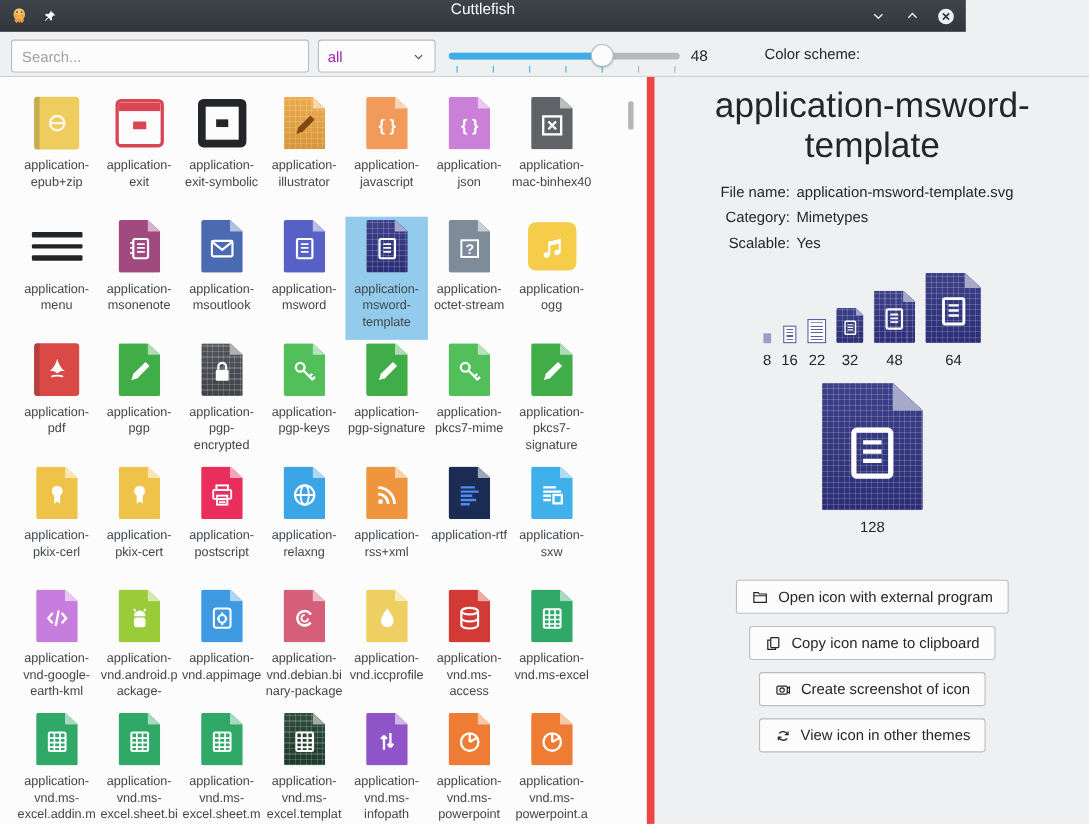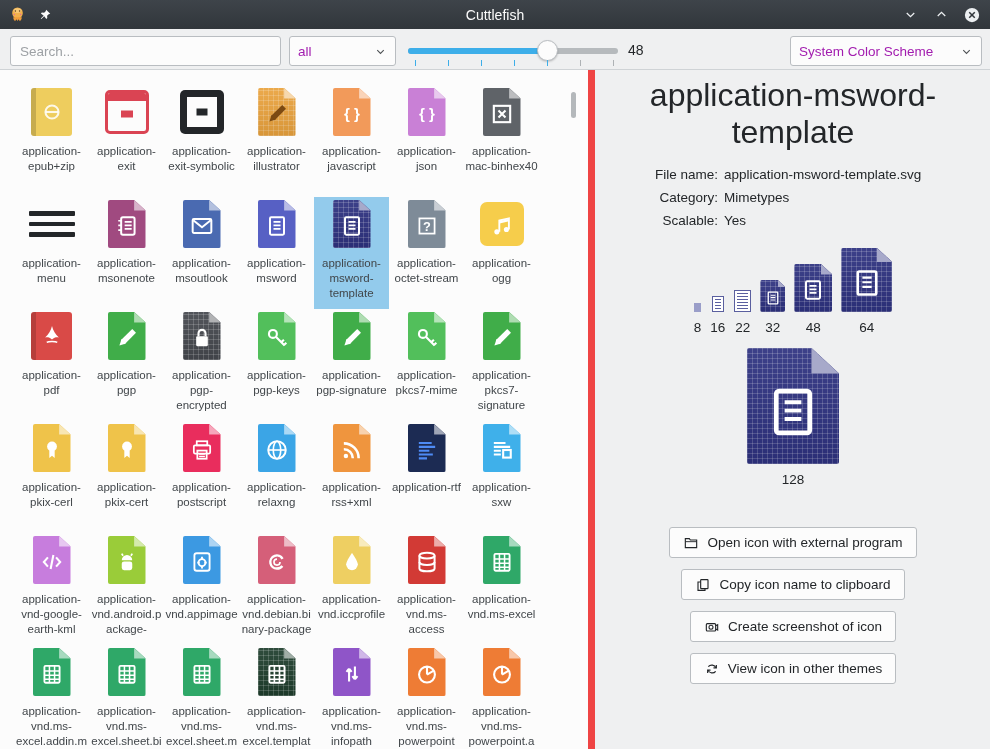--- a/index.html
+++ b/index.html
@@ -1,20 +1,20 @@
 <!DOCTYPE html>
 <html style="--accent: #3daee9; --selection: #93cbec;"><head>
 <meta charset="utf-8">
 <style>
   * { margin:0; padding:0; box-sizing:border-box; }
   html,body { width:990px; height:749px; overflow:hidden; font-family:"Liberation Sans",sans-serif; background:#eff0f1; }
 
   
-  .titlebar { position:absolute; left:0; top:0; width:990px; height:29px;
-    background:linear-gradient(#3e444a,#31363b); display:flex; align-items:center; color:#fcfcfc; }
+  .titlebar { position:absolute; left:0; top:0; width:878px; height:29px;
+    background:linear-gradient(#3e444a,#31363b); display:flex; color:#fcfcfc; }
   .tb-left { position:absolute; left:8px; top:0; height:29px; display:flex; align-items:center; gap:10px; }
   .tb-title { width:100%; text-align:center; font-size:14px; color:#fcfcfc; }
   .tb-right { position:absolute; right:9px; top:0; height:29px; display:flex; align-items:center; gap:13px; }
   .tb-btn { width:18px; height:18px; display:flex; align-items:center; justify-content:center; color:#eceff1; }
   .tb-btn svg { width:15px; height:15px; }
   .tb-close svg { width:18px; height:18px; }
 
   
   .toolbar { position:absolute; left:0; top:29px; width:990px; height:41px; background:#eff0f1; border-bottom:1px solid #cfd3d6; }
   .search { position:absolute; left:10px; top:7px; width:271px; height:30px; background:#fcfcfc;
@@ -301,26 +301,21 @@
         <span class="sl-tick active" style="left: 7px;"></span>
         <span class="sl-tick active" style="left: 40px;"></span>
         <span class="sl-tick active" style="left: 73px;"></span>
         <span class="sl-tick active" style="left: 106px;"></span>
         <span class="sl-tick active" style="left: 139px;"></span>
         <span class="sl-tick" style="left: 172px;"></span>
         <span class="sl-tick" style="left: 205px;"></span>
       </span>
   </div>
   <div class="sl-value">48</div>
-  <div class="combo combo-scheme">
-    <span>System Color Scheme</span>
-    <svg>
-        <use href="#i-chevron-down"></use>
-      </svg>
-  </div>
+  <div class="scheme-label">Color scheme:</div>
 </div>
 
 <div class="grid-area">
   <div class="grid">
       <div class="cell">
         <span class="icx book" style="--c: #eecd5e; width: 41px; height: 48px;">
           <span class="bookbody"></span>
           <svg viewBox="0 0 24 24" class="glyph" style="height: 28px; width: 28px; color: rgba(255, 255, 255, 0.85);">
             <use href="#g-epub"></use>
           </svg>

